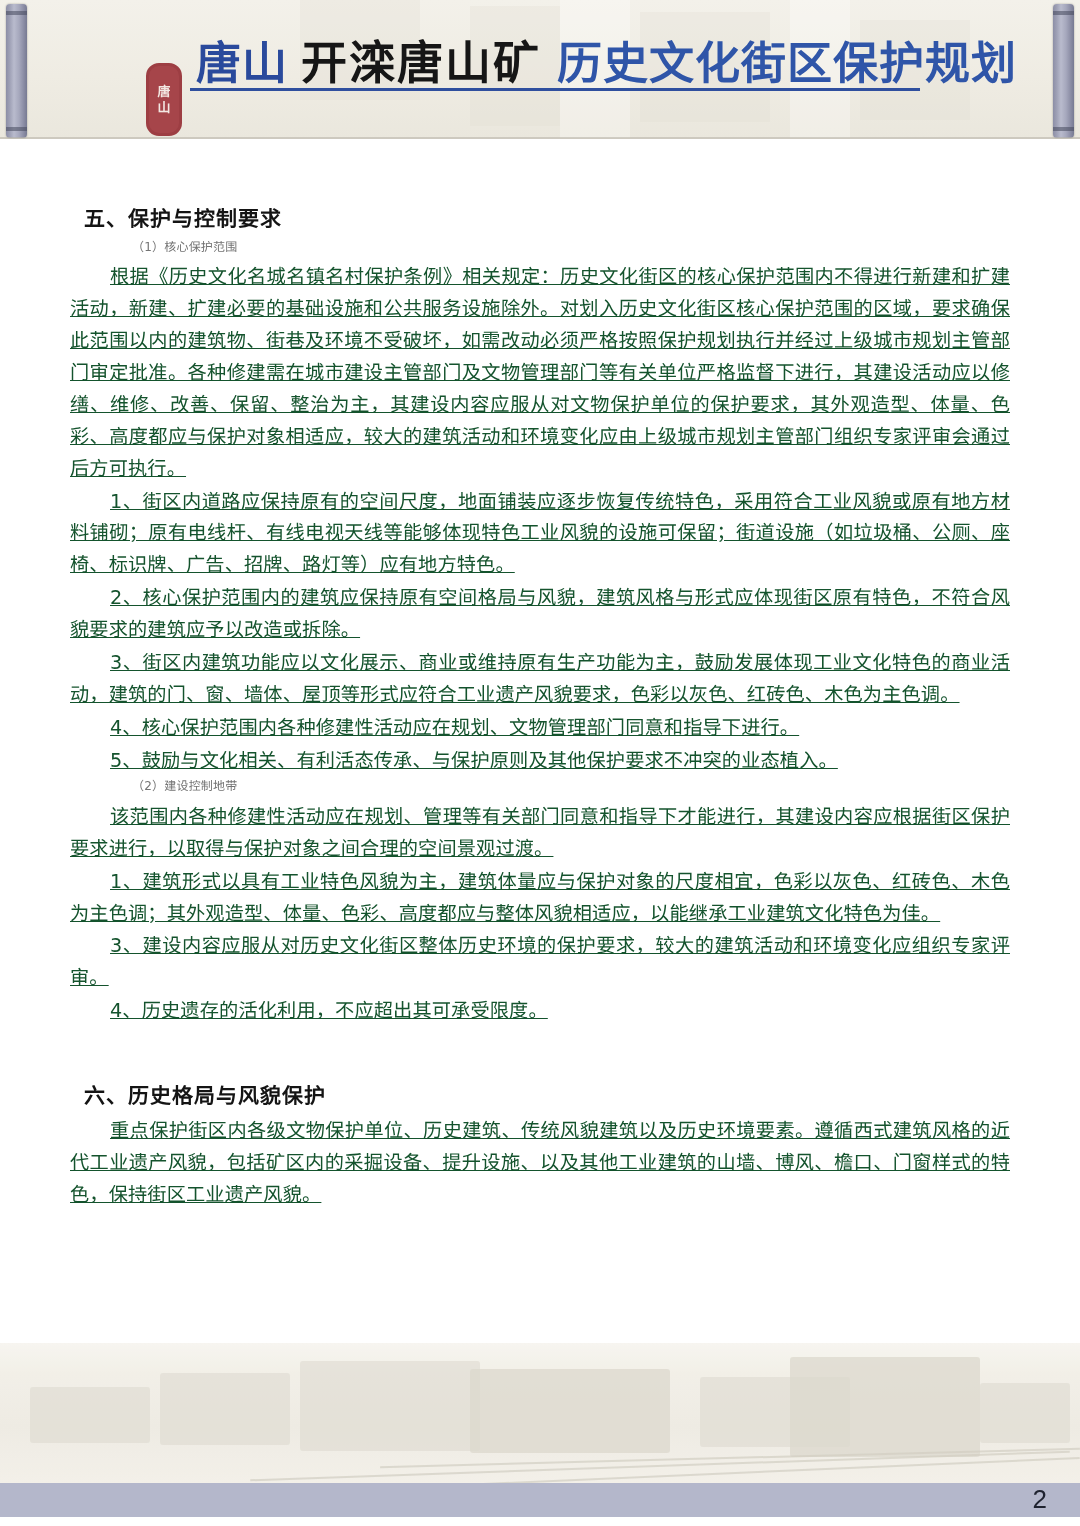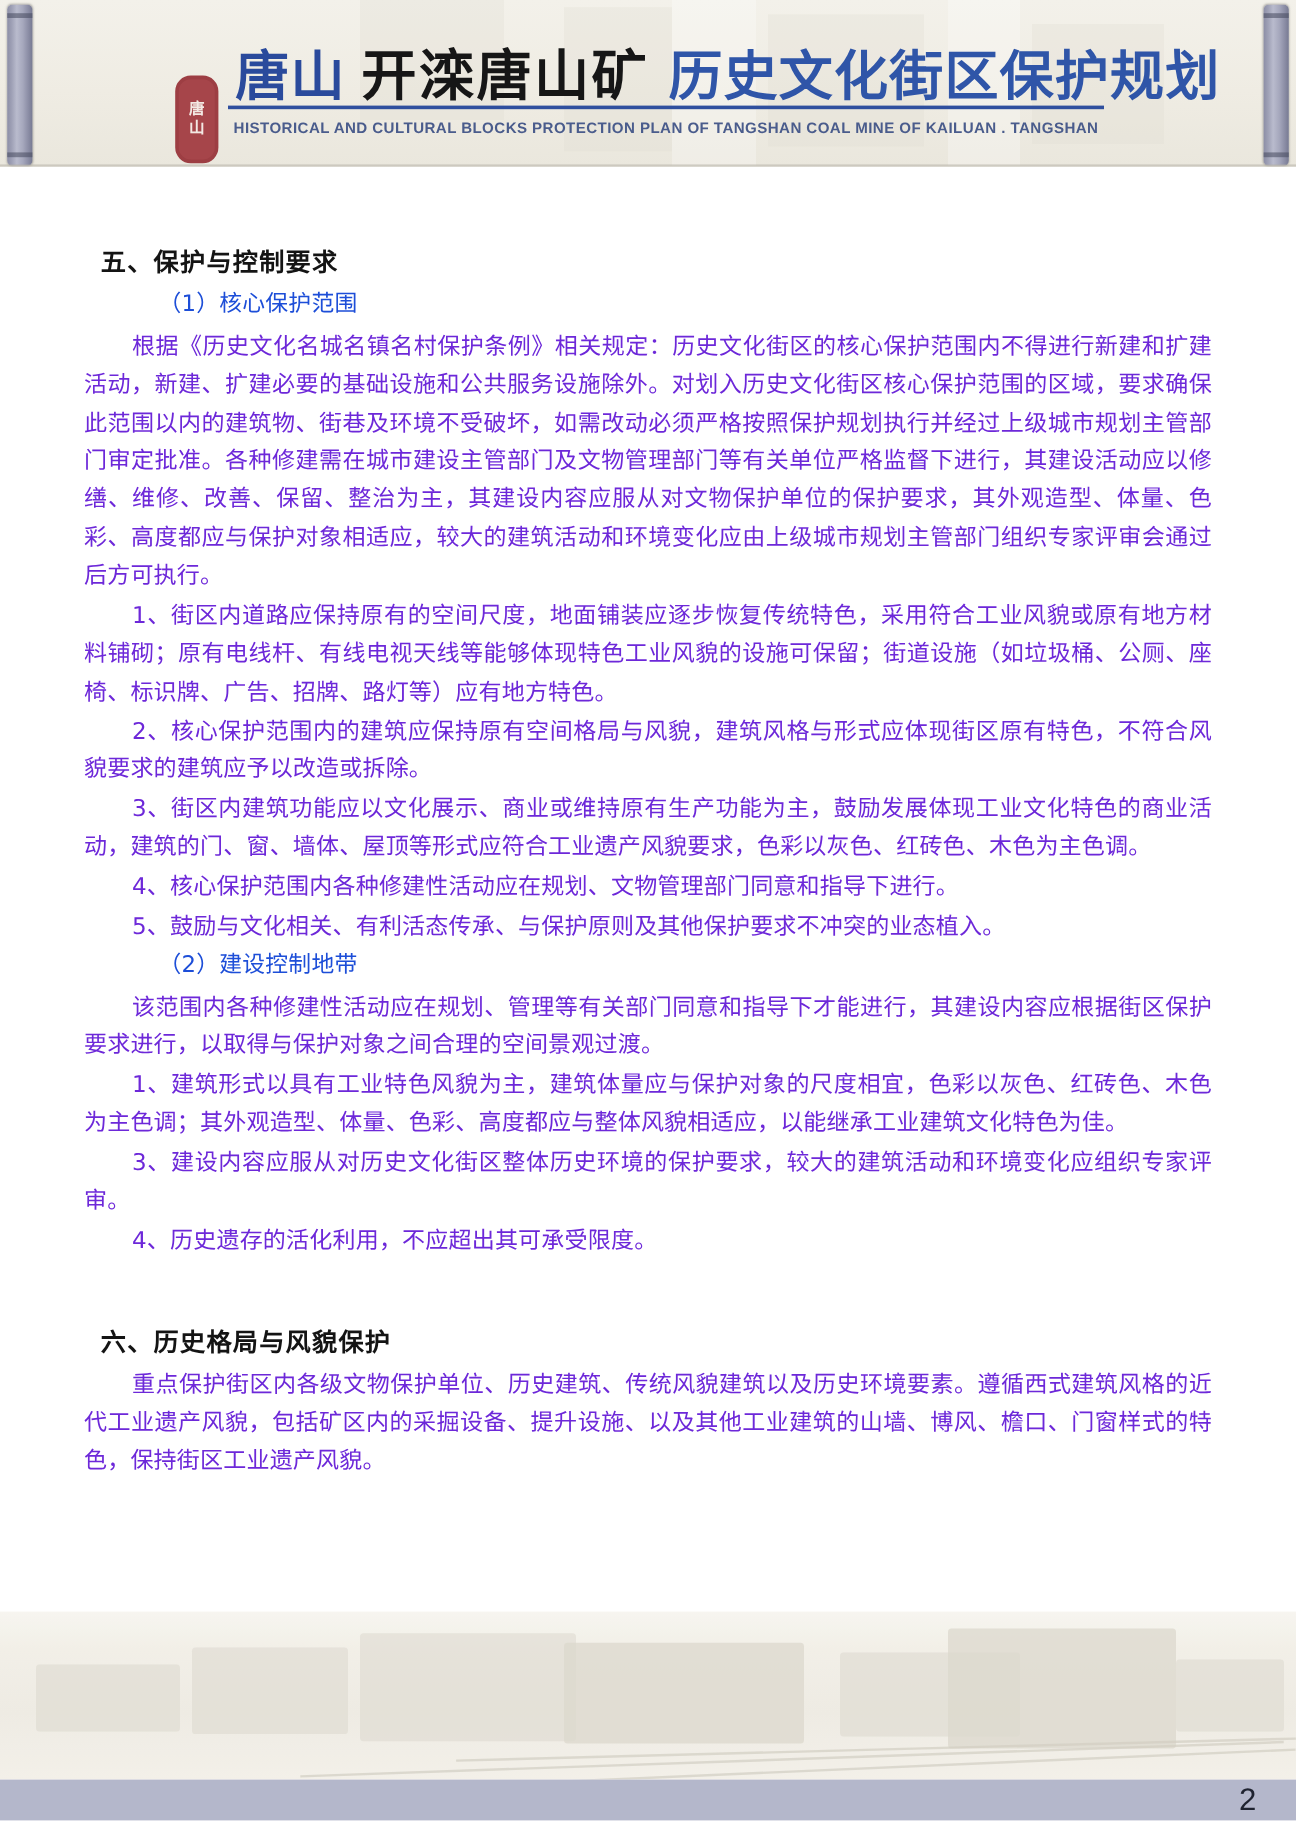--- a/index.html
+++ b/index.html
@@ -185,37 +185,38 @@
     color: #141414;
     font-family: "DejaVu Sans", "Liberation Sans", sans-serif;
   }
   h2.section.second {
     margin-top: 52px;
   }
 
   p.sub {
     margin: 0 0 4px 0;
     text-indent: 62px;
-    font-size: 19px;
+    font-size: 12px;
     line-height: 1.62;
-    color: #1d4ed8;
+    color: #737373;
     letter-spacing: 0.2px;
     font-family: "DejaVu Sans", "Liberation Sans", sans-serif;
   }
 
   p.para {
     margin: 0 0 1px 0;
     text-indent: 40px;
     font-size: 19.2px;
     line-height: 1.66;
     text-align: justify;
     text-justify: inter-ideograph;
-    color: #6d28d9;
+    color: #14532d;
     letter-spacing: 0.15px;
     font-family: "DejaVu Sans", "Liberation Sans", sans-serif;
+    text-decoration: underline;
   }
   p.para.tight { margin-bottom: 0; }
 
   
   .footer-photo {
     position: absolute;
     left: 0;
     top: 1343px;
     width: 1080px;
     height: 140px;
@@ -279,21 +280,20 @@
     </div>
 
     <div class="title-row">
       <span class="t-blue1">唐山</span>
       <span class="t-black">开滦唐山矿</span>
       <span class="t-blue2">历史文化街区保护规划</span>
     </div>
 
     <div class="title-rule"></div>
 
-    <div class="subtitle-en">Historical And Cultural Blocks  Protection Plan Of Tangshan Coal Mine Of Kailuan . Tangshan</div>
 
     <div class="banner-bottom-edge"></div>
   </div>
 
   <div class="content">
     <div class="doc">
 
       <h2 class="section">五、保护与控制要求</h2>
 
       <p class="sub">（1）核心保护范围</p>

